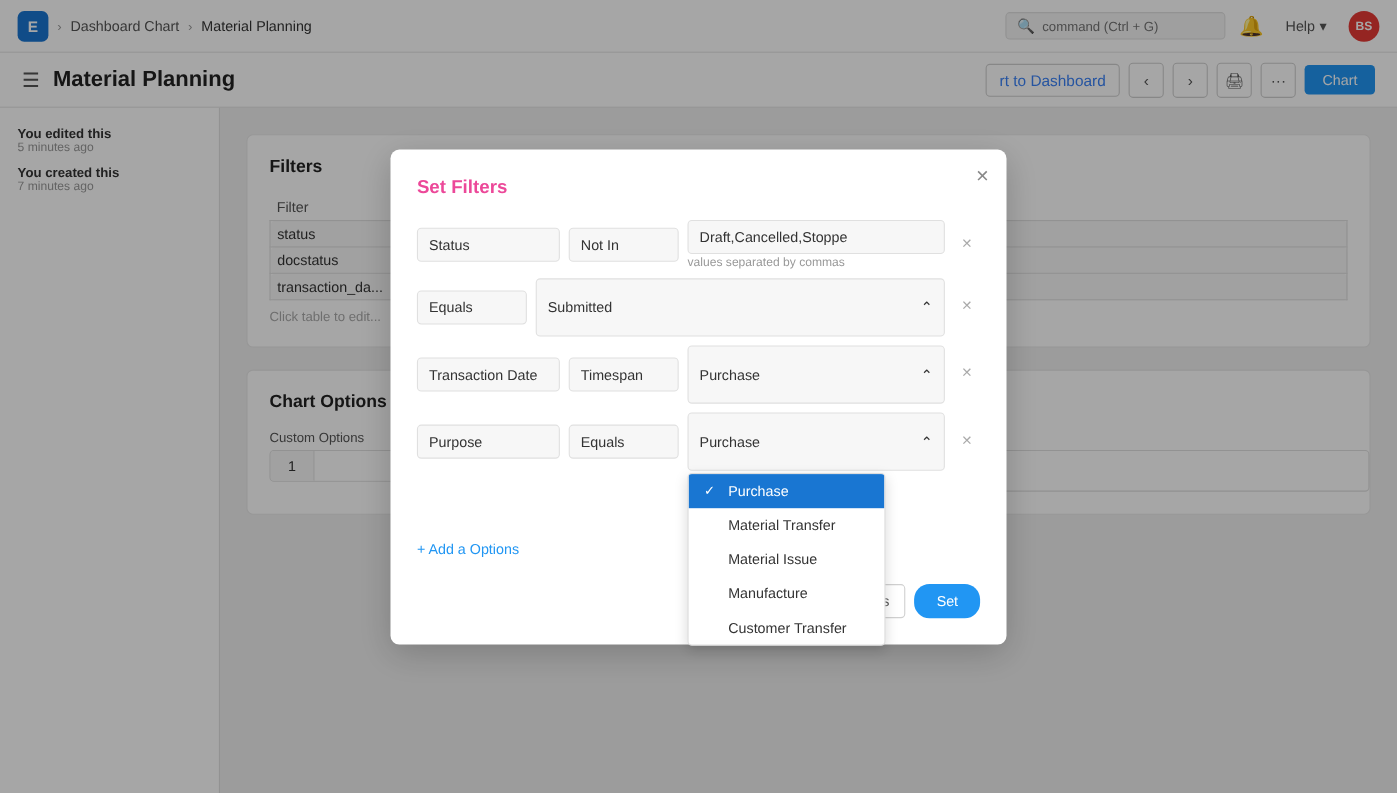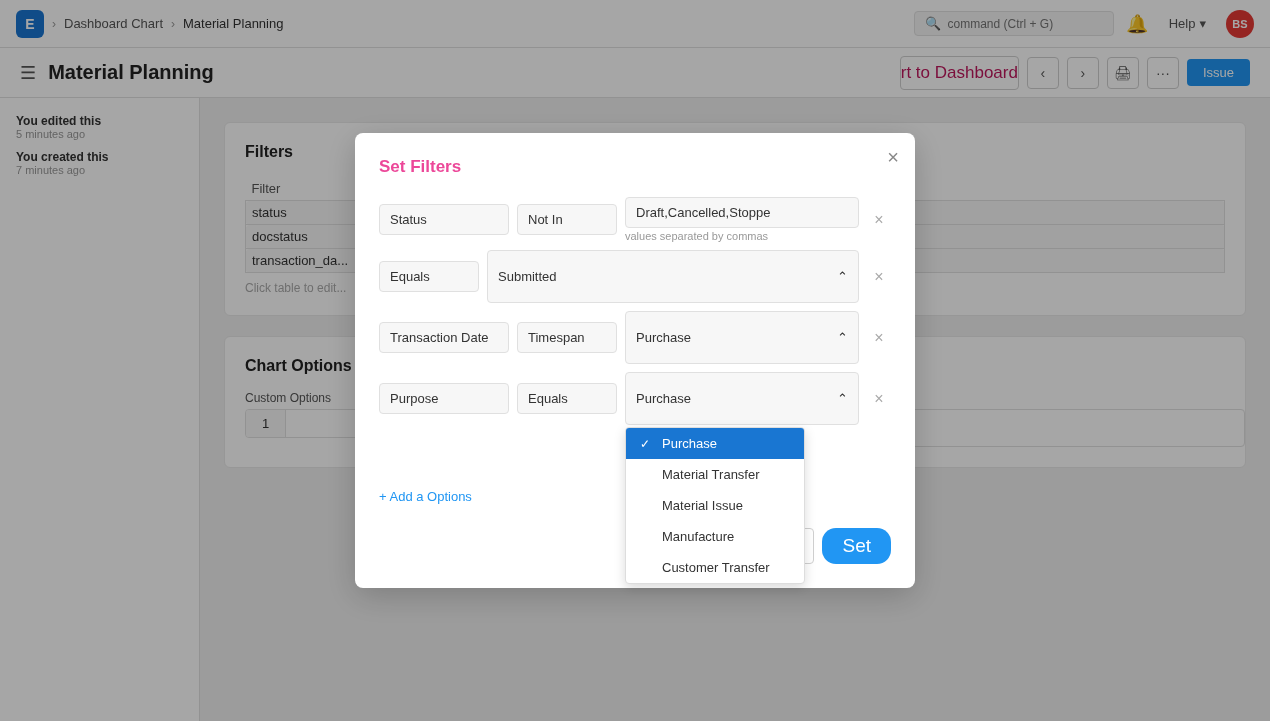--- a/index.html
+++ b/index.html
@@ -17,21 +17,21 @@
     .avatar { width: 28px; height: 28px; background: #e53935; border-radius: 50%; color: #fff; display: flex; align-items: center; justify-content: center; font-size: 11px; font-weight: bold; }
     .help-btn { display: flex; align-items: center; gap: 4px; font-size: 13px; color: #555; cursor: pointer; padding: 4px 8px; border-radius: 4px; }
     .notif-icon { font-size: 18px; cursor: pointer; color: #555; }
 
     
     .page-header { display: flex; align-items: center; height: 50px; background: #fff; border-bottom: 1px solid #e0e0e0; padding: 0 20px; gap: 12px; }
     .menu-icon { font-size: 18px; color: #555; cursor: pointer; }
     .page-title { font-size: 20px; font-weight: 700; color: #222; }
     .page-actions { margin-left: auto; display: flex; align-items: center; gap: 8px; }
     .btn-icon { width: 32px; height: 32px; border: 1px solid #d0d0d0; border-radius: 4px; background: #fff; display: flex; align-items: center; justify-content: center; cursor: pointer; color: #555; font-size: 14px; }
-    .btn-add-dashboard { background: #fff; border: 1px solid #d0d0d0; border-radius: 4px; padding: 6px 0; font-size: 17px; color: #be185d; cursor: pointer; }
+    .btn-add-dashboard { background: #fff; border: 1px solid #d0d0d0; border-radius: 4px; padding: 6px 12px; font-size: 14px; color: #3b82f6; cursor: pointer; }
     .btn-save { background: #2196f3; border: none; border-radius: 4px; padding: 6px 16px; font-size: 13px; color: #fff; cursor: pointer; font-weight: 500; }
 
     
     .main-area { display: flex; height: calc(721px - 98px); background: #f0f0f0; }
 
     
     .sidebar { width: 200px; background: #fff; border-right: 1px solid #e0e0e0; padding: 16px; flex-shrink: 0; overflow: auto; }
     .sidebar-history { font-size: 12px; color: #555; }
     .sidebar-history .entry { margin-bottom: 10px; }
     .sidebar-history .who { color: #333; font-weight: 700; }
@@ -81,21 +81,21 @@
 
     
     .dropdown-menu { position: absolute; top: calc(100% + 2px); left: 0; background: #fff; border: 1px solid #ddd; border-radius: 4px; box-shadow: 0 4px 12px rgba(0,0,0,0.15); z-index: 200; width: 180px; overflow: hidden; }
     .dropdown-item { display: flex; align-items: center; gap: 8px; padding: 8px 14px; font-size: 13px; color: #333; cursor: pointer; }
     .dropdown-item.selected { background: #1976d2; color: #fff; font-weight: 500; }
     .dropdown-item .check { font-size: 12px; width: 14px; }
 
     
     .modal-footer { display: flex; justify-content: flex-end; gap: 8px; margin-top: 8px; }
     .btn-clear-filters { background: #fff; border: 1px solid #d0d0d0; border-radius: 4px; padding: 7px 14px; font-size: 13px; color: #555; cursor: pointer; }
-    .btn-set { background: #2196f3; border: none; border-radius: 14px; padding: 7px 20px; font-size: 19px; color: #fff; cursor: pointer; font-weight: 500; }
+    .btn-set { background: #2196f3; border: none; border-radius: 14px; padding: 7px 20px; font-size: 13px; color: #fff; cursor: pointer; font-weight: 500; }
   </style>
 </head>
 <body>
 
 <div class="navbar">
   <div class="app-icon">E</div>
   <span class="breadcrumb-sep">›</span>
   <span class="breadcrumb-item">Dashboard Chart</span>
   <span class="breadcrumb-sep">›</span>
   <span class="breadcrumb-current">Material Planning</span>
@@ -115,21 +115,21 @@
 
 <div class="page-header">
   <span class="menu-icon">☰</span>
   <h1 class="page-title">Material Planning</h1>
   <div class="page-actions">
     <button class="btn-add-dashboard">rt to Dashboard</button>
     <div class="btn-icon">‹</div>
     <div class="btn-icon">›</div>
     <div class="btn-icon">🖨</div>
     <div class="btn-icon">···</div>
-    <button class="btn-save">Issue</button>
+    <button class="btn-save">Chart</button>
   </div>
 </div>
 
 <div class="main-area">
 
   <div class="sidebar">
     <div class="sidebar-history">
       <div class="entry">
         <div class="who">You edited this</div>
         <div class="when">5 minutes ago</div>

